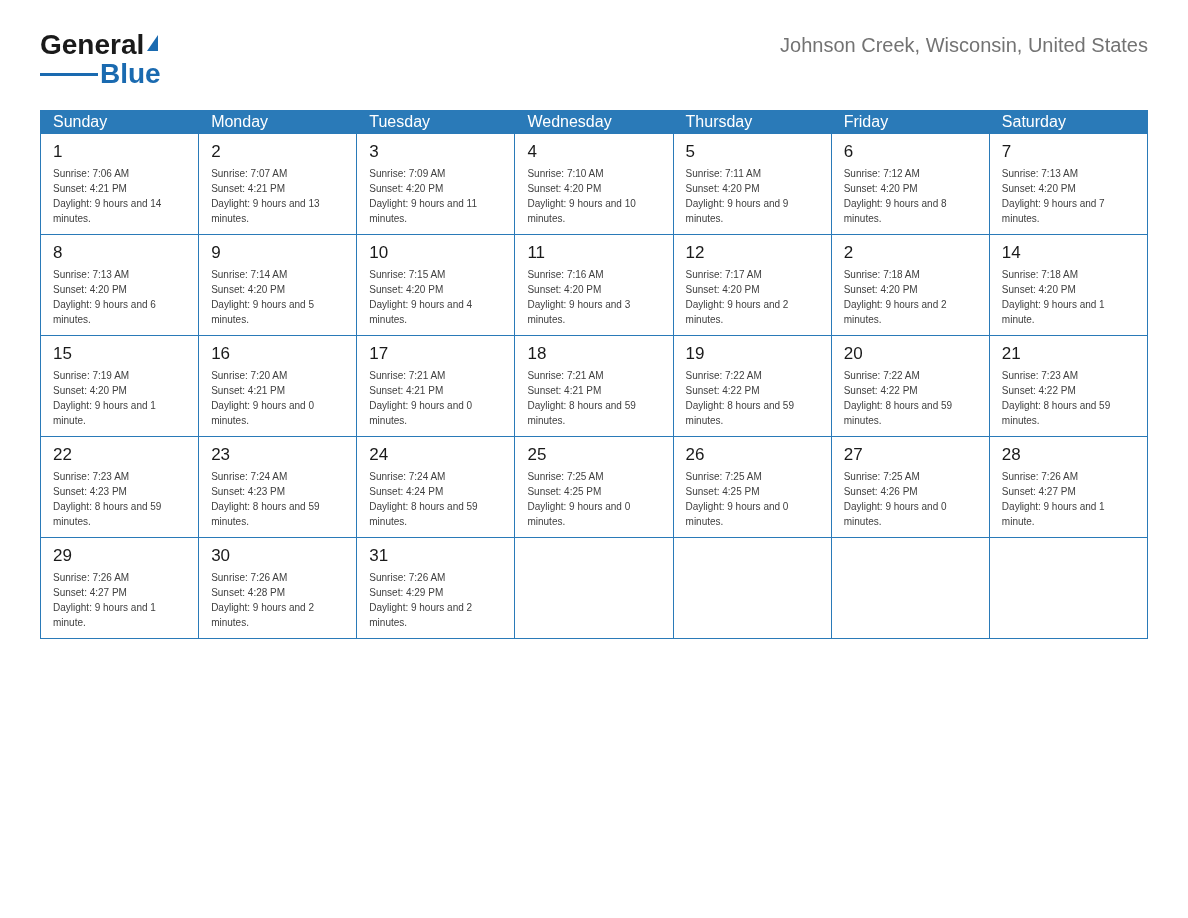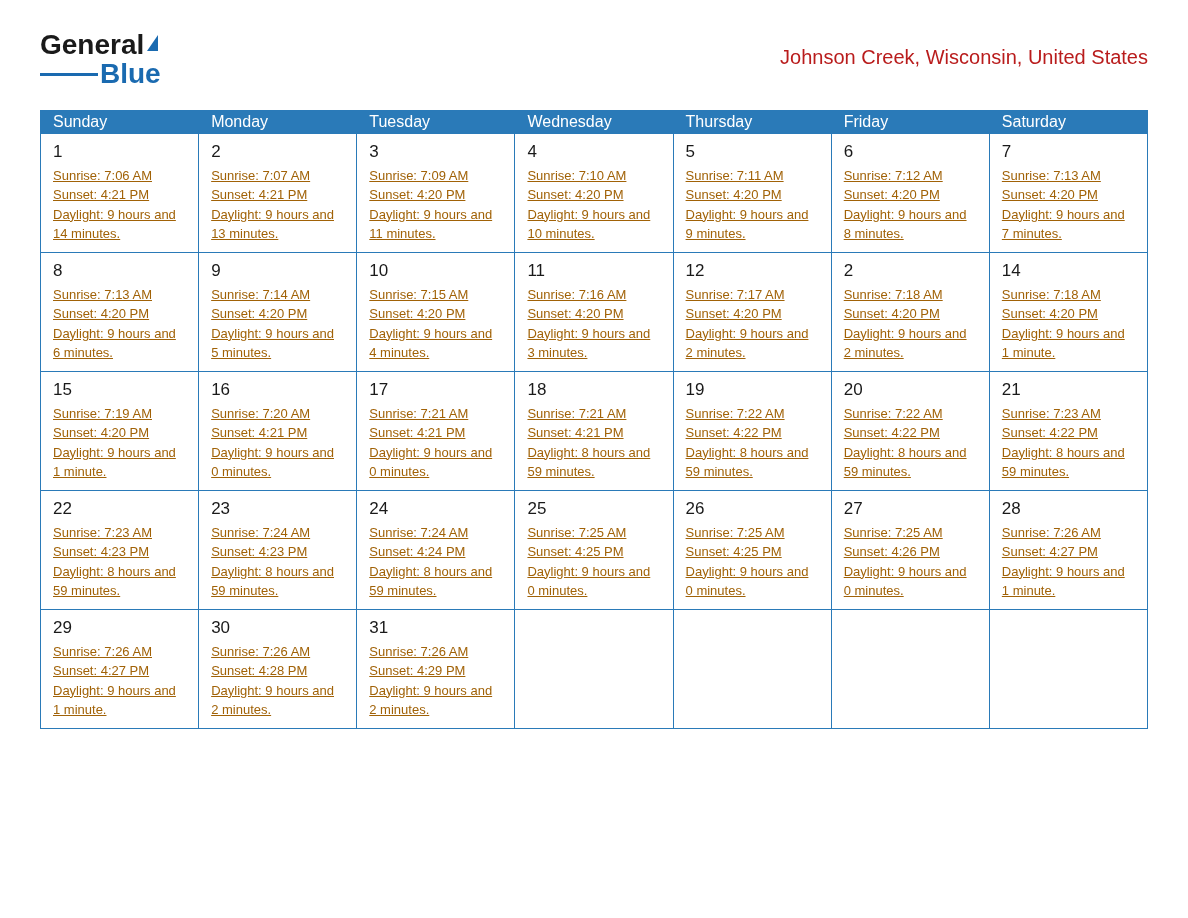--- a/index.html
+++ b/index.html
@@ -31,22 +31,22 @@
       text-align: right;
     }
     .month-title {
       font-size: 52px;
       font-weight: normal;
       color: #1a1a1a;
       line-height: 1.1;
     }
     .location {
       font-size: 20px;
-      color: #b91c1c;
-      margin-top: 16px;
+      color: #737373;
+      margin-top: 4px;
       text-align: center;
     }
     .calendar {
       width: 100%;
       border-collapse: collapse;
       border: 1px solid #2a7ab8;
     }
     .calendar th {
       background: #2a7ab8;
       color: #fff;
@@ -69,24 +69,23 @@
       border-bottom: 1px solid #2a7ab8;
     }
     .day-num {
       font-size: 17px;
       font-weight: normal;
       display: block;
       margin-bottom: 4px;
       color: #1a1a1a;
     }
     .day-info {
-      font-size: 13px;
-      color: #a16207;
+      font-size: 10px;
+      color: #404040;
       line-height: 1.5;
-      text-decoration: underline;
     }
     .empty-cell {
       background: #fff;
     }
   </style>
 </head>
 <body>
 
 <div class="header">
   <div class="logo">

